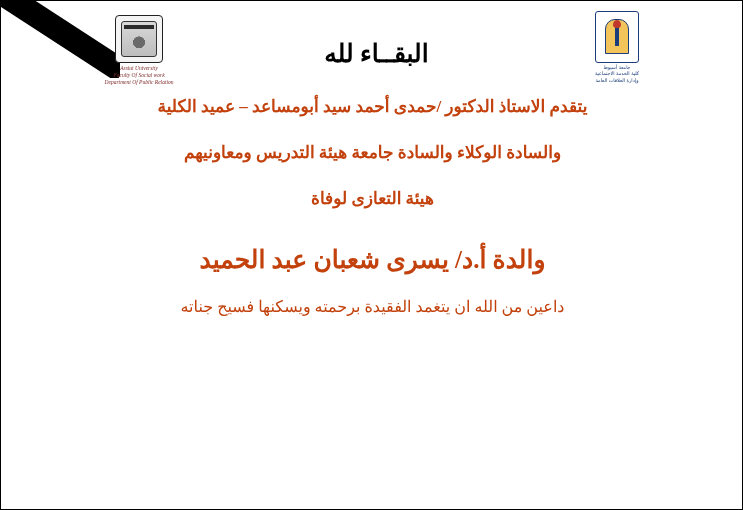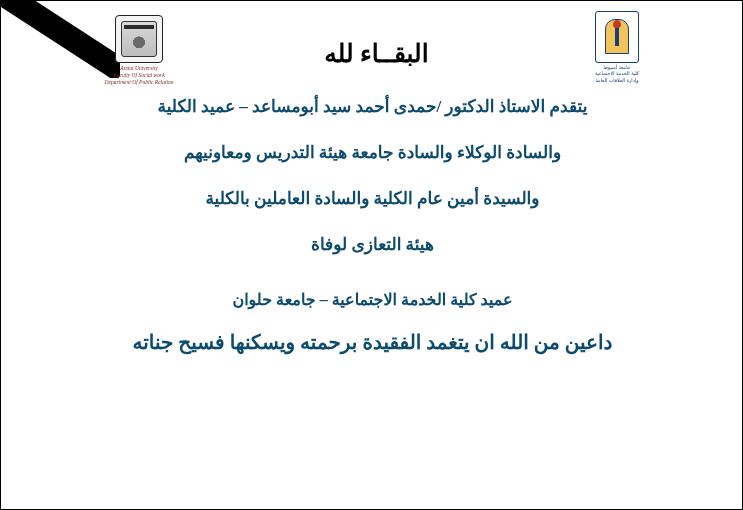--- a/index.html
+++ b/index.html
@@ -147,43 +147,43 @@
     color: #000000;
   }
   
   #body-text {
     position: absolute;
     top: 95px;
     left: 40px;
     width: 663px;
     direction: rtl;
     text-align: center;
-    color: #0c4a6e;
+    color: #c2410c;
   }
   .line {
     margin: 0 0 24px 0;
     font-size: 17px;
     font-weight: bold;
     line-height: 1.3;
   }
   .line.spacer-big { margin-bottom: 34px; }
   .line.deceased {
     font-size: 25px;
     font-weight: bold;
     margin-bottom: 20px;
     margin-top: 6px;
   }
   .line.sub {
     font-size: 16px;
     font-weight: bold;
     margin-bottom: 18px;
   }
   .line.dua {
-    font-size: 20px;
-    font-weight: bold;
+    font-size: 16px;
+    font-weight: normal;
     margin-bottom: 10px;
   }
 </style>
 </head>
 <body>
 
 <div id="page">
 
   <div id="corner-ribbon">
     <div class="band"></div>
@@ -208,19 +208,18 @@
     <div class="cap1">جامعة أسيوط</div>
     <div class="cap2">كلية الخدمة الاجتماعية</div>
     <div class="cap3">وإدارة العلاقات العامة</div>
   </div>
 
   <div id="header-phrase">البقــاء لله</div>
 
   <div id="body-text">
     <p class="line">يتقدم الاستاذ الدكتور /حمدى أحمد سيد أبومساعد – عميد الكلية</p>
     <p class="line">والسادة الوكلاء والسادة جامعة هيئة التدريس ومعاونيهم</p>
-    <p class="line">والسيدة أمين عام الكلية والسادة العاملين بالكلية</p>
     <p class="line spacer-big">هيئة التعازى لوفاة</p>
-    <p class="line sub">عميد كلية الخدمة الاجتماعية – جامعة حلوان</p>
+    <p class="line deceased">والدة  أ.د/ يسرى شعبان عبد الحميد</p>
     <p class="line dua">داعين من الله ان يتغمد الفقيدة برحمته ويسكنها فسيح جناته</p>
   </div>
 
 </div>
 
 </body></html>

